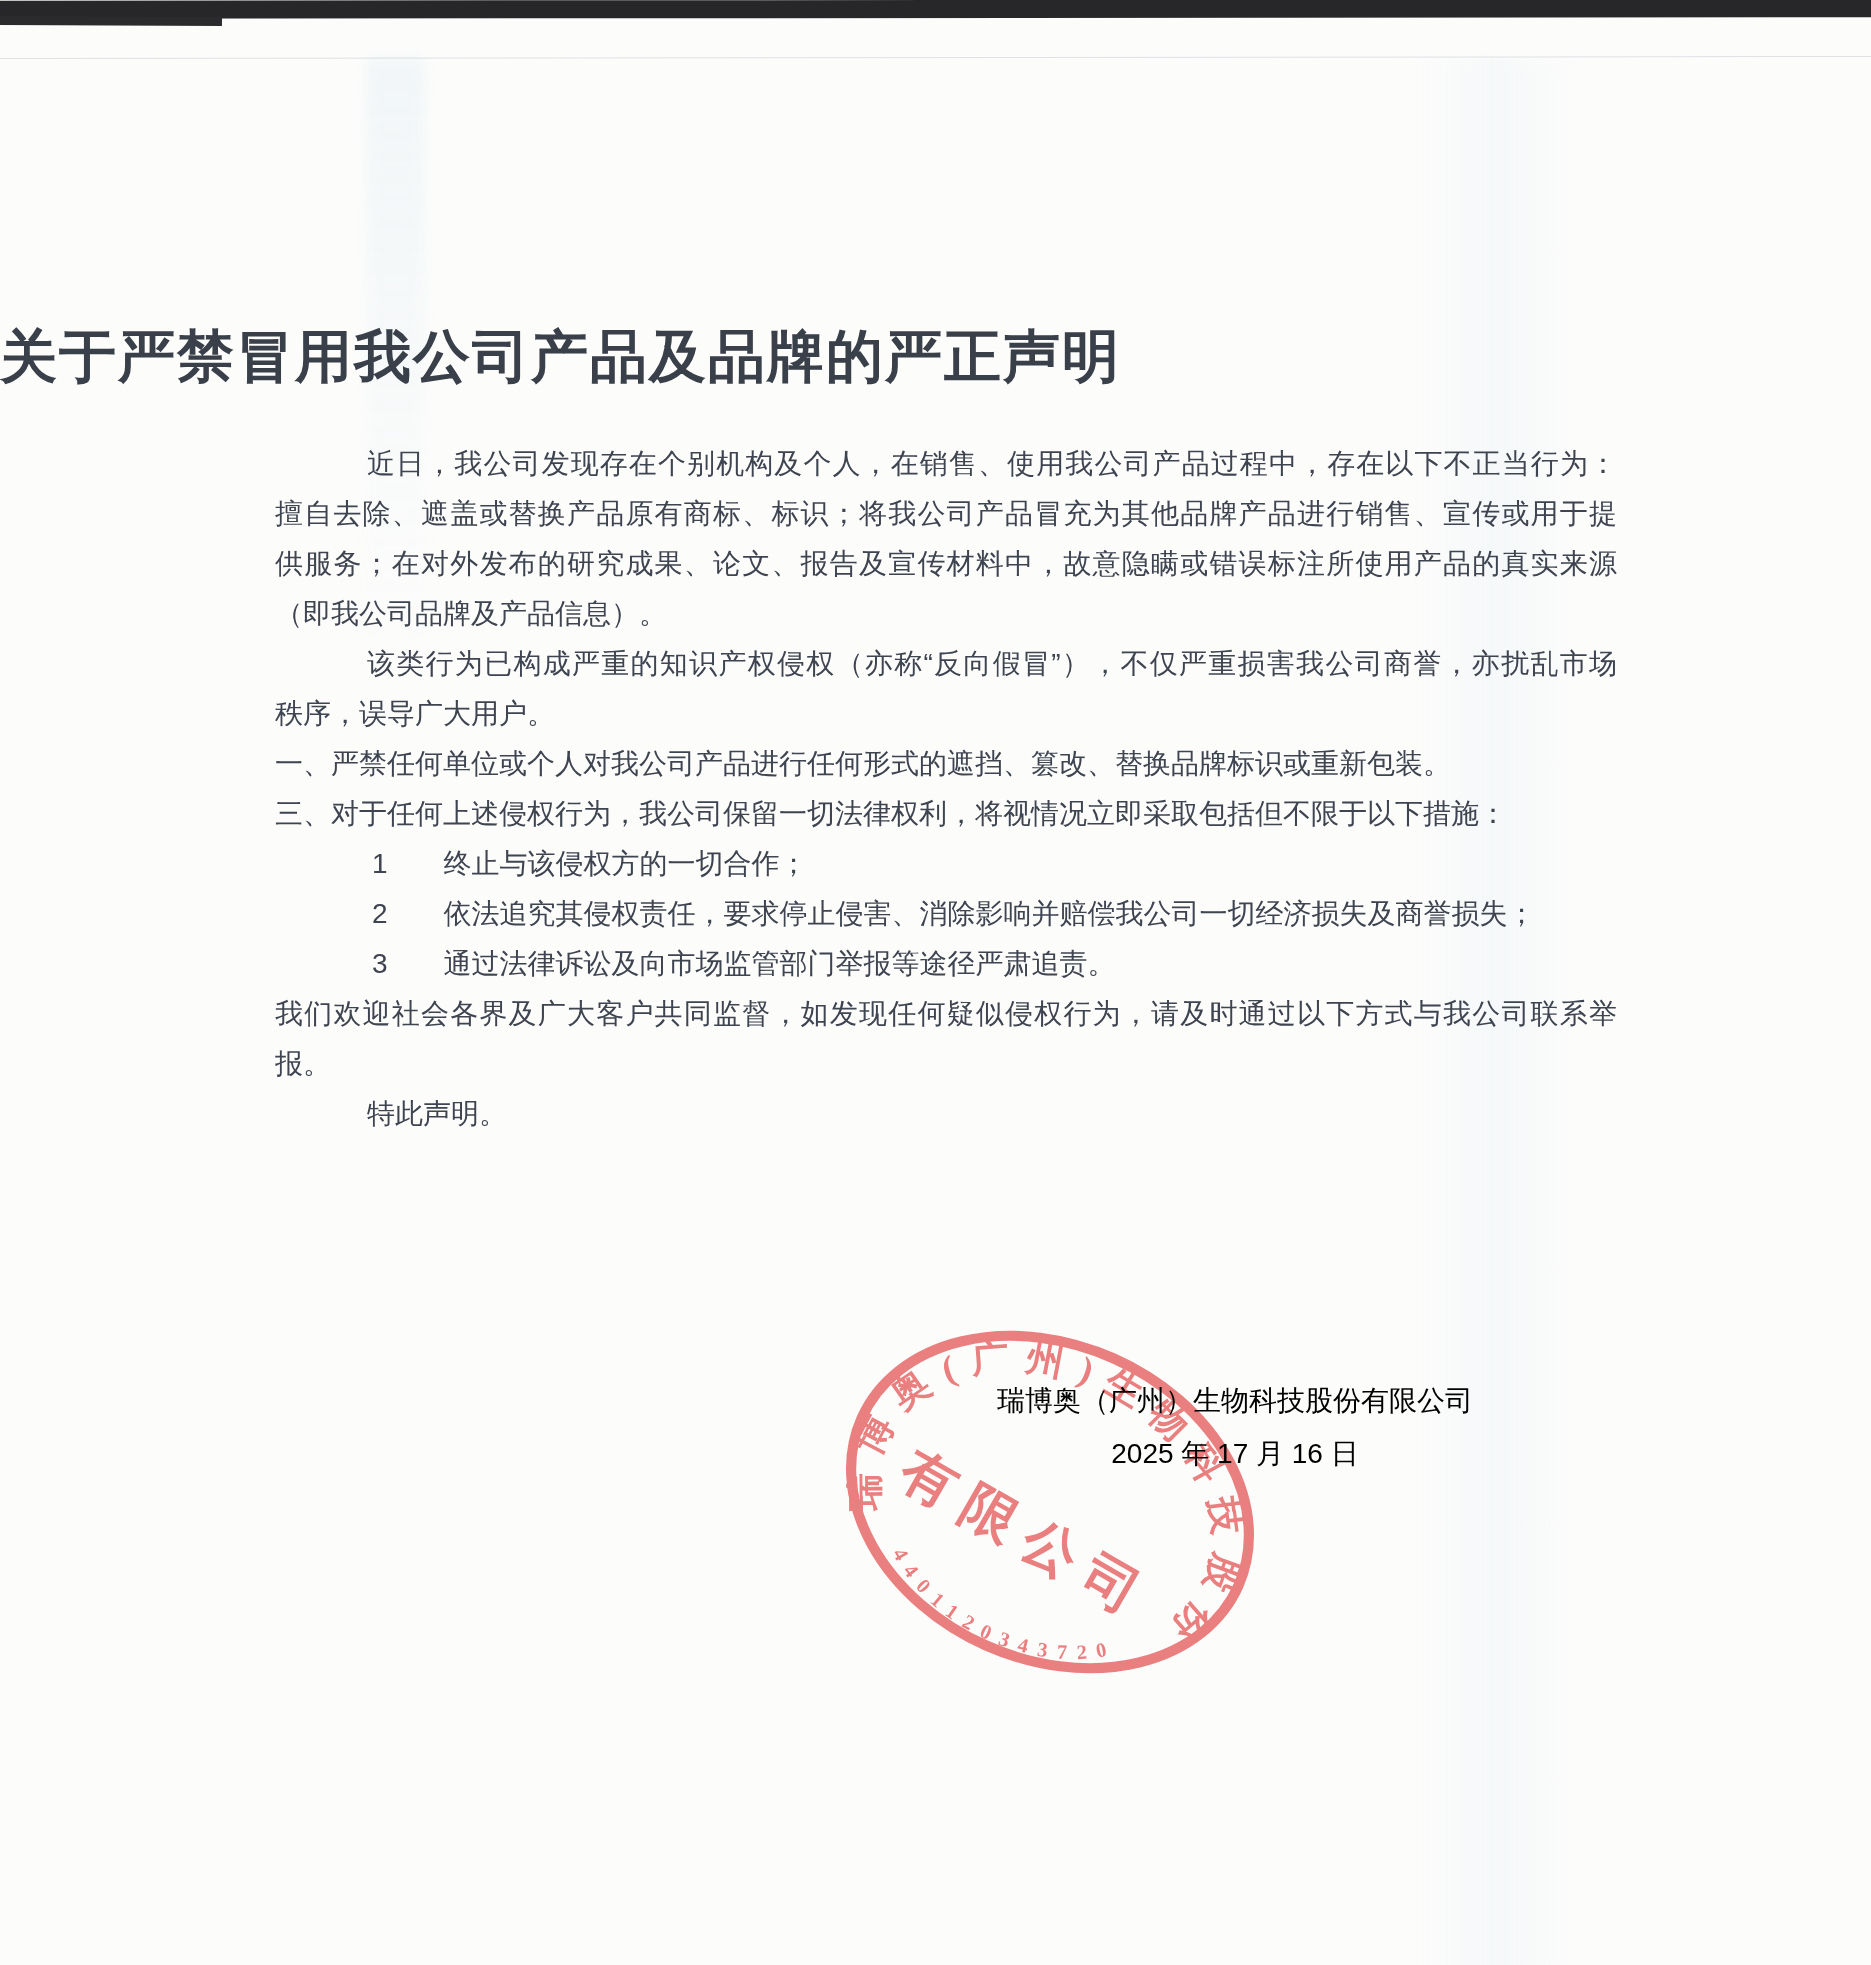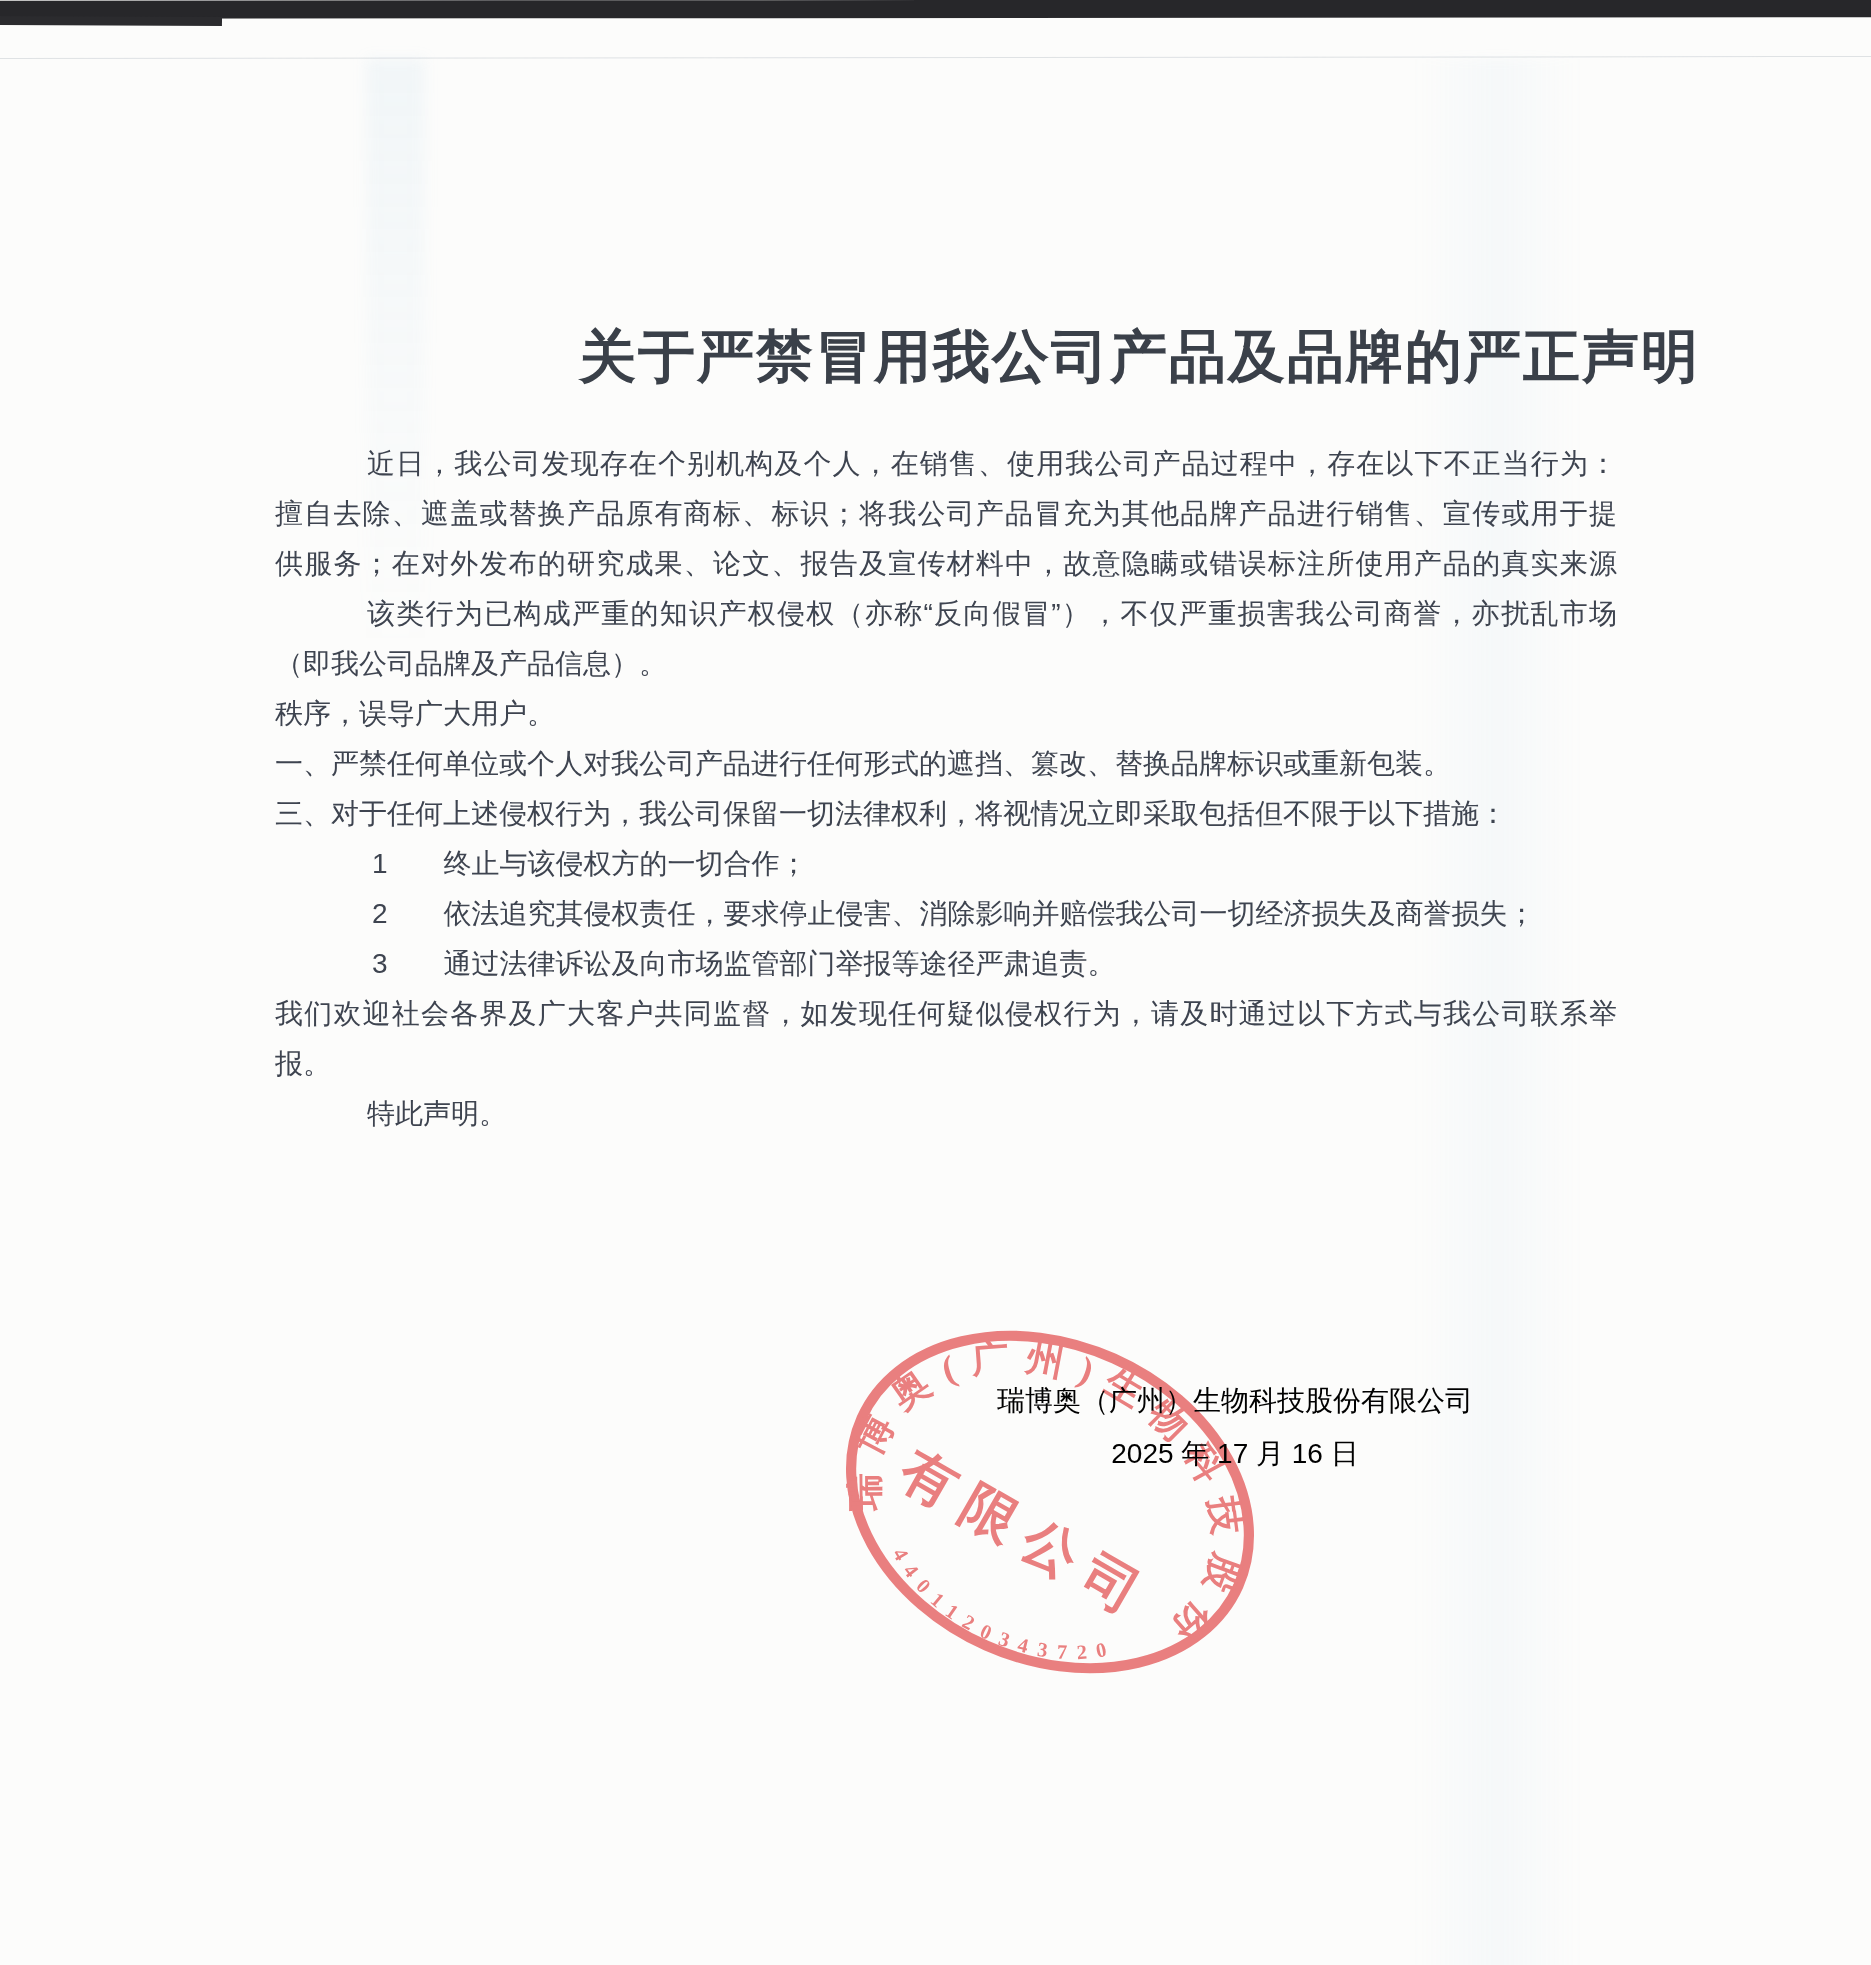--- a/index.html
+++ b/index.html
@@ -49,21 +49,21 @@
     position: absolute; left: 1415px; top: 59px;
     width: 165px; height: 2588px;
     background: linear-gradient(90deg, rgba(160,200,230,0.0), rgba(160,200,230,0.07), rgba(160,200,230,0.0));
     filter: blur(5.5px);
   }
   
   .doc-title {
     position: absolute;
     left: 0; top: 319px;
     width: 1700px;
-    text-align: right;
+    text-align: left;
     font-size: 57px;
     font-weight: 600;
     letter-spacing: 2px;
     color: #3a4049;
   }
   
   .bodytext {
     position: absolute;
     left: 275px; top: 439px;
     width: 1342px;
@@ -115,22 +115,22 @@
   <div class="paper-edge"></div>
   <div class="streak-left"></div>
   <div class="streak-right"></div>
 
   <div class="doc-title">关于严禁冒用我公司产品及品牌的严正声明</div>
 
   <div class="bodytext" style="color: rgb(62, 68, 80);">
     <div class="ln indent just">近日，我公司发现存在个别机构及个人，在销售、使用我公司产品过程中，存在以下不正当行为：</div>
     <div class="ln just">擅自去除、遮盖或替换产品原有商标、标识；将我公司产品冒充为其他品牌产品进行销售、宣传或用于提</div>
     <div class="ln just">供服务；在对外发布的研究成果、论文、报告及宣传材料中，故意隐瞒或错误标注所使用产品的真实来源</div>
+    <div class="ln">（即我公司品牌及产品信息）。</div>
     <div class="ln indent just">该类行为已构成严重的知识产权侵权（亦称“反向假冒”），不仅严重损害我公司商誉，亦扰乱市场</div>
-    <div class="ln">（即我公司品牌及产品信息）。</div>
     <div class="ln">秩序，误导广大用户。</div>
     <div class="ln">一、严禁任何单位或个人对我公司产品进行任何形式的遮挡、篡改、替换品牌标识或重新包装。</div>
     <div class="ln">三、对于任何上述侵权行为，我公司保留一切法律权利，将视情况立即采取包括但不限于以下措施：</div>
     <div class="ln sub">1　　终止与该侵权方的一切合作；</div>
     <div class="ln sub">2　　依法追究其侵权责任，要求停止侵害、消除影响并赔偿我公司一切经济损失及商誉损失；</div>
     <div class="ln sub">3　　通过法律诉讼及向市场监管部门举报等途径严肃追责。</div>
     <div class="ln just">我们欢迎社会各界及广大客户共同监督，如发现任何疑似侵权行为，请及时通过以下方式与我公司联系举</div>
     <div class="ln">报。</div>
     <div class="ln indent">特此声明。</div>
   </div>

